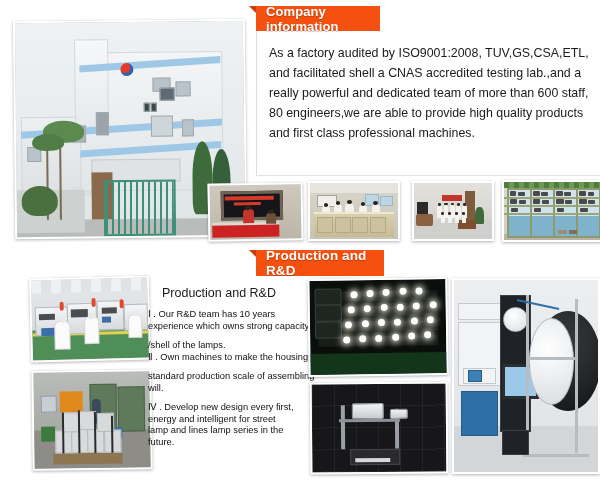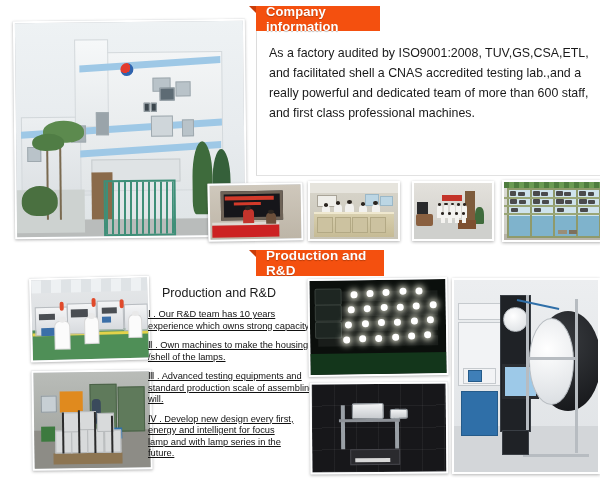--- a/index.html
+++ b/index.html
@@ -169,21 +169,21 @@
     border-left:1px solid #dcdcdc;
     border-bottom:1px solid #e2e2e2;
   }
   .about-title{color:#222;}
   .about-body{color:#1a1a1a;}
   .about-body p{margin:0;}
 
   .rd-panel{position:absolute;}
   .rd-title{color:#1a1a1a;}
   .rd-list{color:#111;}
-  .rd-list p{margin:0;text-decoration:underline;}
+  .rd-list p{margin:0;}
   .rd-item{margin-bottom:8px;}
 </style>
 </head>
 <body>
 
 <div class="page">
 
   <div class="tab" style="left:248px;top:6px;width:124px;height:25px;font-size:13px;">
     <span class="notch"></span>
     <span>Company information</span>
@@ -222,20 +222,21 @@
       <div class="fc-tree" style="left:77%;top:56%;width:9%;height:34%;border-radius:50% 50% 18% 18%;background:#3e6b3c;"></div>
       <div class="fc-tree" style="left:86%;top:60%;width:8%;height:30%;border-radius:50% 50% 18% 18%;background:#35603a;"></div>
     </div>
   </div>
 
   <div class="about-panel" style="left:248px;top:31px;width:348px;height:145px;padding:12px 6px 0 12px;">
     <div class="about-body" style="font-size:12.4px;line-height:20px;">
       <p>As a factory audited by ISO9001:2008, TUV,GS,CSA,ETL,</p>
       <p>and facilitated shell a CNAS accredited testing lab.,and a</p>
       <p>really powerful and dedicated team of more than 600 staff,</p>
+      <p>80 engineers,we are able to provide high quality products</p>
       <p>and first class professional machines.</p>
     </div>
   </div>
 
   <div class="photo pres" style="left:200px;top:183px;width:95px;height:58px;transform:rotate(-1deg);">
     <div class="inner sc">
       <div class="wall"></div>
       <div class="screen"></div>
       <div class="redtext"></div>
       <div class="redtext2"></div>
@@ -400,32 +401,31 @@
   </div>
 
   <div class="rd-panel" style="left:140px;top:286px;width:170px;">
     <div class="rd-title" style="font-size:12.5px;margin:0 0 9px 14px;">Production and R&amp;D</div>
     <div class="rd-list" style="font-size:9.3px;line-height:11.5px;">
       <div class="rd-item">
         <p>Ⅰ . Our R&amp;D team has 10 years</p>
         <p>experience which owns strong capacity.</p>
       </div>
       <div class="rd-item">
+        <p>/shell of the lamps.</p>
         <p>Ⅱ . Own machines to make the housing</p>
-        <p>/shell of the lamps.</p>
       </div>
       <div class="rd-item">
-        <p>Ⅲ . Advanced testing equipments and</p>
         <p>standard production scale of assembling</p>
         <p>will.</p>
       </div>
       <div class="rd-item">
         <p>Ⅳ . Develop new design every first,</p>
-        <p> energy and intelligent for focus</p>
-        <p>   lamp and with lamp series in the</p>
+        <p> energy and intelligent for street</p>
+        <p>   lamp and lines lamp series in the</p>
         <p>      future.</p>
       </div>
     </div>
   </div>
 
   <div class="photo aging" style="left:300px;top:278px;width:140px;height:98px;transform:rotate(-0.8deg);">
     <div class="inner sc">
       <div class="bg"></div>
       <div class="grn"></div>
       <div class="row" style="left:6%;top:12%;width:88%;"></div>

